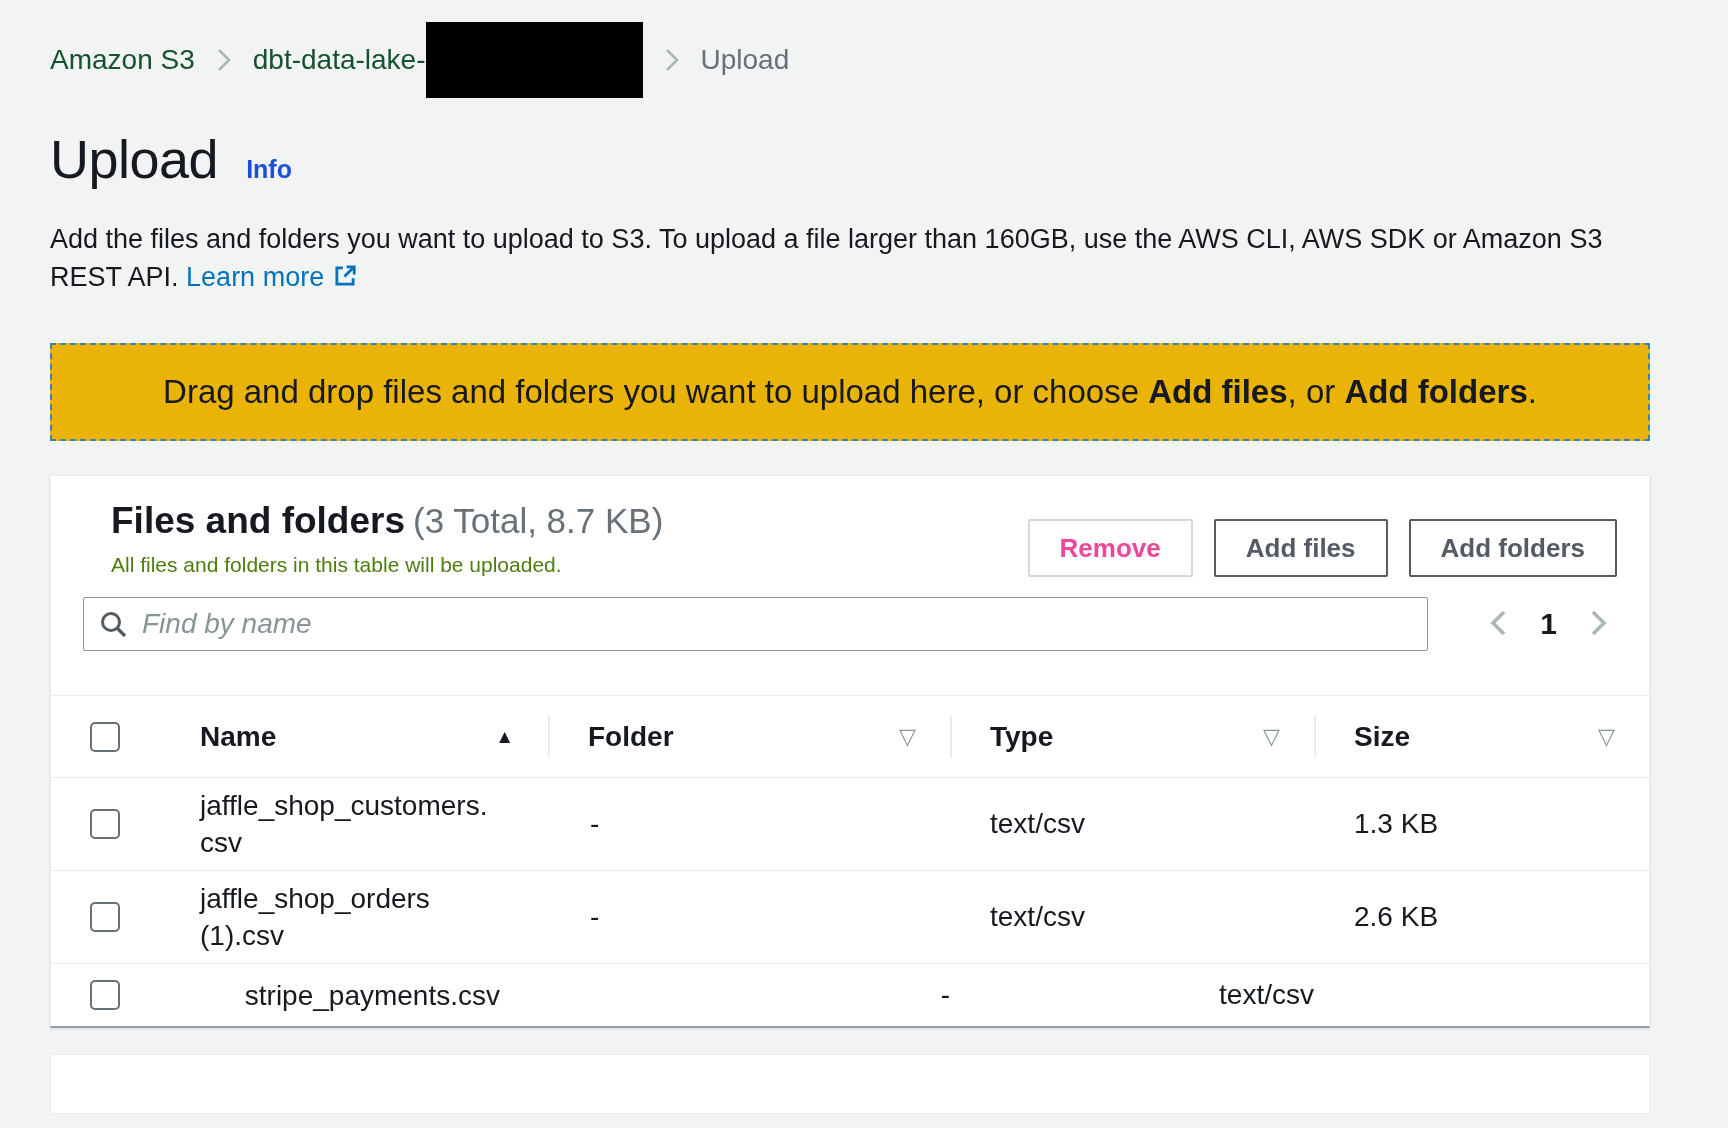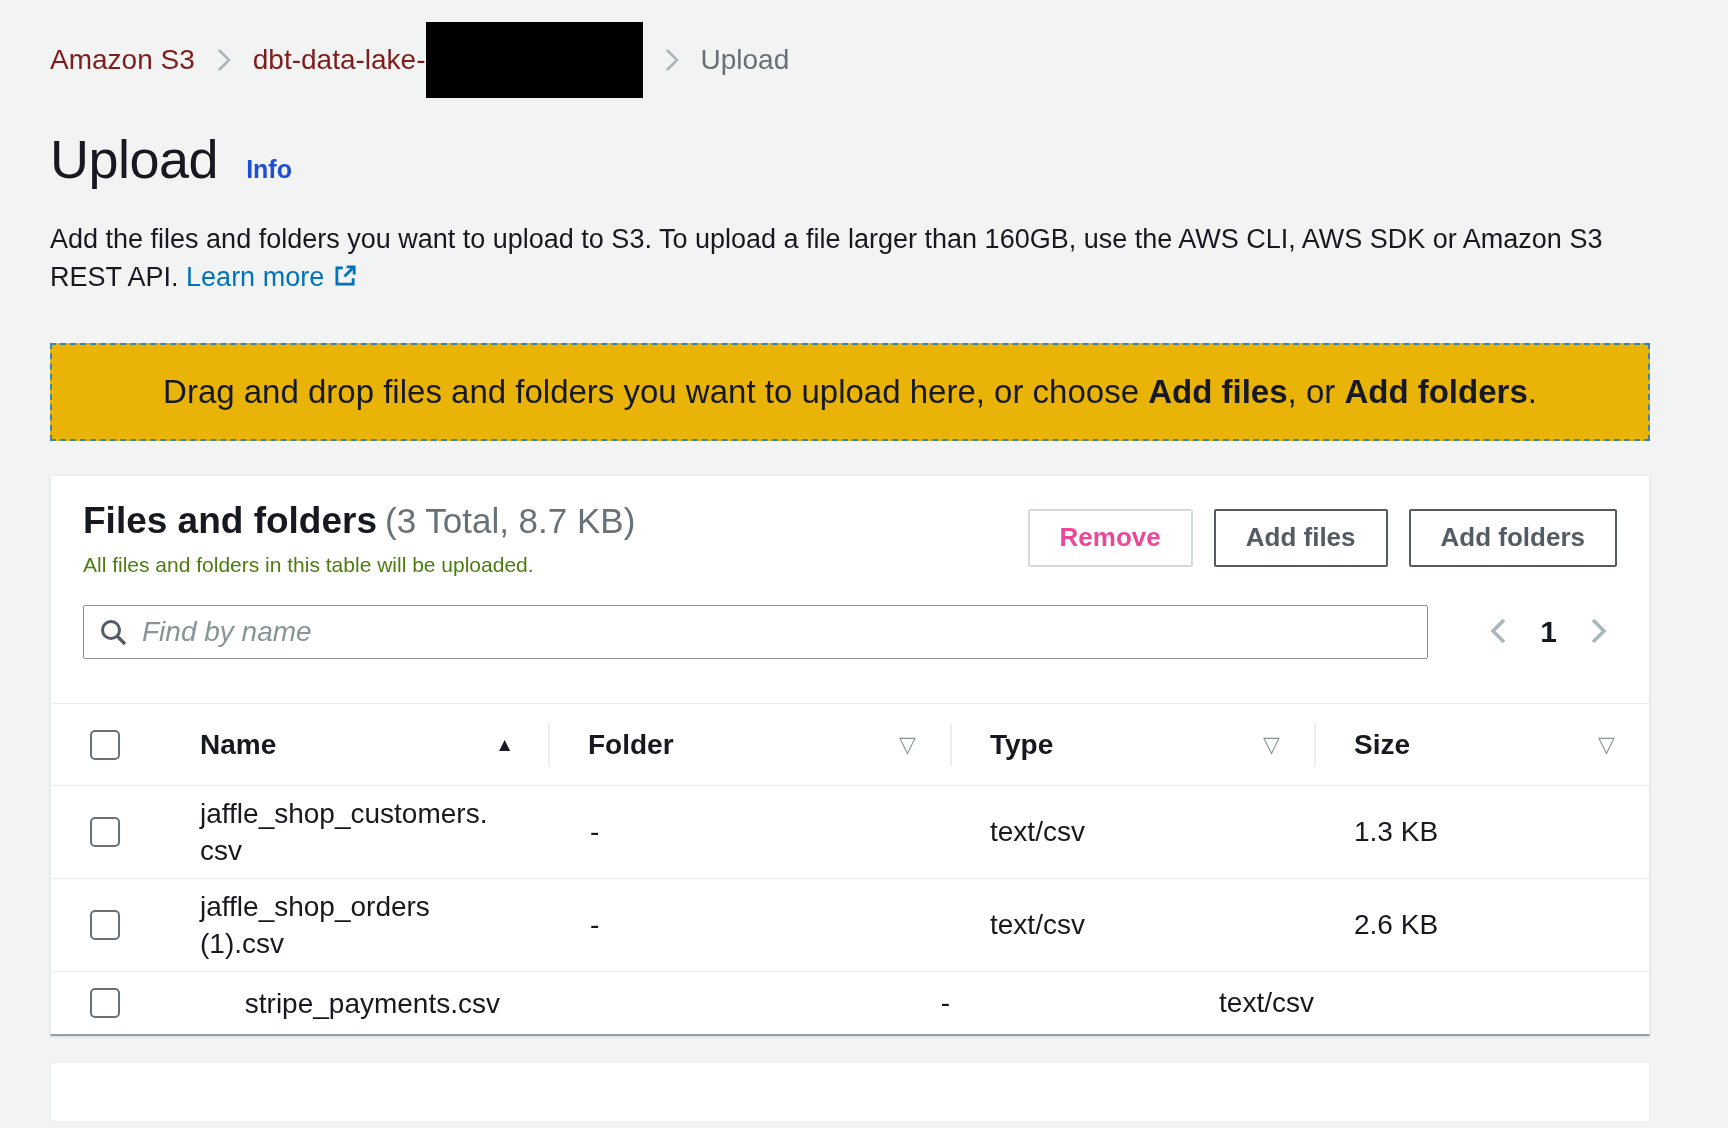--- a/index.html
+++ b/index.html
@@ -10,21 +10,21 @@
     color: #16191f;
     overflow: hidden;
   }
   .page { width: 1728px; height: 1128px; overflow: hidden; }
 
   
   .breadcrumb {
     display: flex; align-items: center;
     padding: 40px 0 0 50px; font-size: 28px; height: 80px;
   }
-  .crumb-link { color: #7f1d1d; text-decoration: none; cursor: pointer; }
+  .crumb-link { color: #14532d; text-decoration: none; cursor: pointer; }
   .crumb-current { color: #687078; }
   .crumb-sep { margin: 0 20px; display: inline-flex; align-items: center; }
   .redaction { display: inline-block; width: 217px; height: 76px; background: #000; margin: -22px 0; }
 
   
   .title-row { padding: 48px 0 0 50px; display: flex; align-items: baseline; }
   .page-title { font-size: 54px; font-weight: 500; color: #16191f; letter-spacing: -0.5px; }
   .info-link { font-size: 25px; font-weight: bold; color: #1d4ed8; margin-left: 28px; text-decoration: none; cursor: pointer; }
 
   
@@ -44,39 +44,39 @@
 
   
   .panel {
     margin: 34px 0 0 50px; width: 1600px;
     background: #ffffff;
     border: 1px solid #eaeded;
     border-bottom: 2px solid #95a0a6;
     box-shadow: 0 1px 2px rgba(0,28,36,0.12);
     padding-top: 22px;
   }
-  .panel-head { padding: 0 32px; display: flex; justify-content: space-between; align-items: center; }
+  .panel-head { padding: 0 32px; display: flex; justify-content: space-between; align-items: flex-end; margin-left: 28px; }
   .panel-title-line { font-size: 37px; line-height: 46px; }
   .panel-title { font-weight: bold; color: #16191f; }
   .panel-summary { color: #687078; font-weight: 400; font-size: 35px; margin-left: 8px; }
   .panel-subtitle { margin-top: 9px; font-size: 21px; color: #4d7c0f; }
 
   .btn-row { display: flex; gap: 21px; }
   .btn {
     height: 58px; padding: 0 30px; background: #fff;
     border: 2px solid #545b64; border-radius: 2px;
     font-size: 26px; font-weight: bold; color: #545b64;
     font-family: inherit; cursor: pointer; white-space: nowrap;
   }
   .btn:disabled, .btn.disabled {
     border-color: #d5dbdb; color: #ec4899; cursor: default;
   }
 
   
-  .search-row { margin-top: 28px; padding: 0 32px 0 32px; display: flex; align-items: center; justify-content: space-between; }
+  .search-row { margin-top: 20px; padding: 0 32px 0 32px; display: flex; align-items: center; justify-content: space-between; }
   .search-box {
     width: 1345px; height: 54px; background: #fff;
     border: 1px solid #879596; border-radius: 2px;
     display: flex; align-items: center; padding: 0 14px;
   }
   .search-box input {
     border: none; outline: none; flex: 1; height: 100%;
     font-size: 28px; font-family: inherit; color: #16191f; margin-left: 14px; background: transparent;
   }
   .search-box input::placeholder { font-style: italic; color: #879596; }

